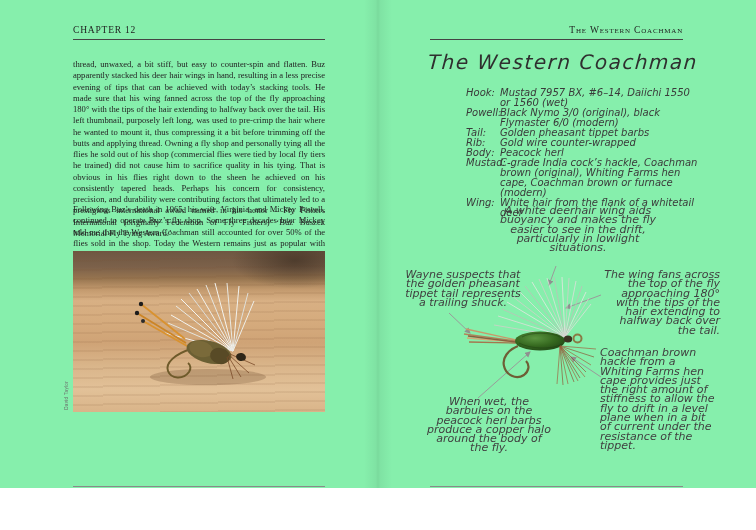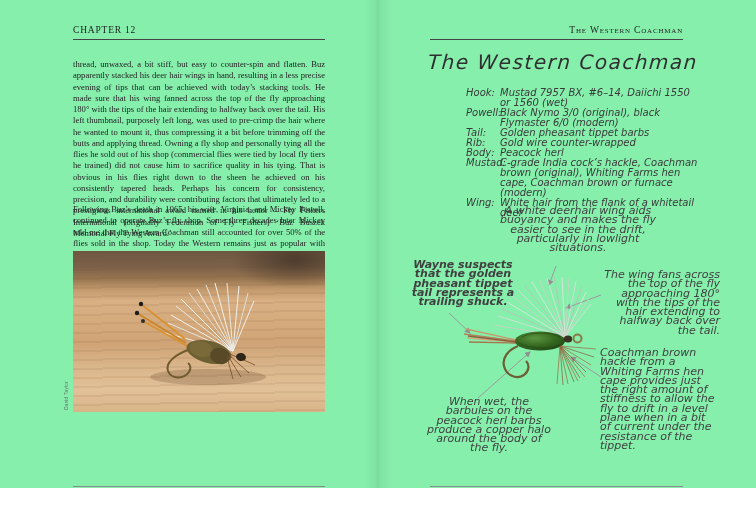--- a/index.html
+++ b/index.html
@@ -68,21 +68,21 @@
     font-size:10px; line-height:10px;
   }
   .spec-label { color:#3a3a3a; }
   .spec-value { color:#3a3a3a; }
 
   .anno {
     position:absolute; font-size:11px; line-height:9.3px; color:#404040;
   }
   .anno.center { text-align:center; }
   .a1 { left:110px; top:206px; width:180px; }
-  .a2 { left:24px;  top:260px; width:122px;font-weight:bold; }
+  .a2 { left:24px;  top:270px; width:122px; }
   .a3 { left:222px; top:270px; width:120px; text-align:right; }
   .a4 { left:222px; top:348px; width:118px; text-align:left; }
   .a5 { left:49px;  top:397px; width:124px; }
 
   .diagram { position:absolute; left:38px; top:258px; }
 </style>
 </head>
 <body>
 
 <div class="spread">

